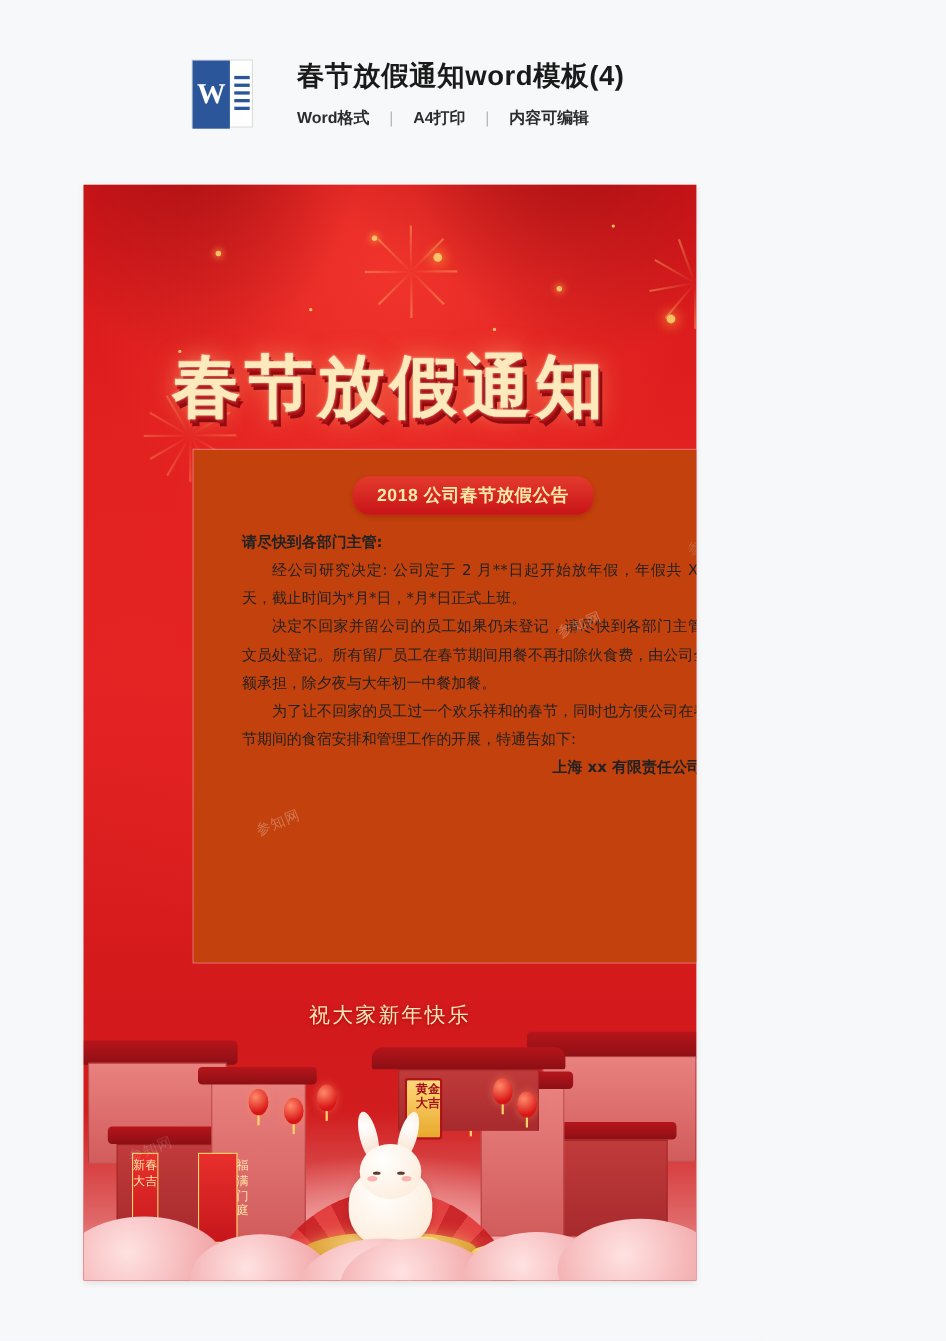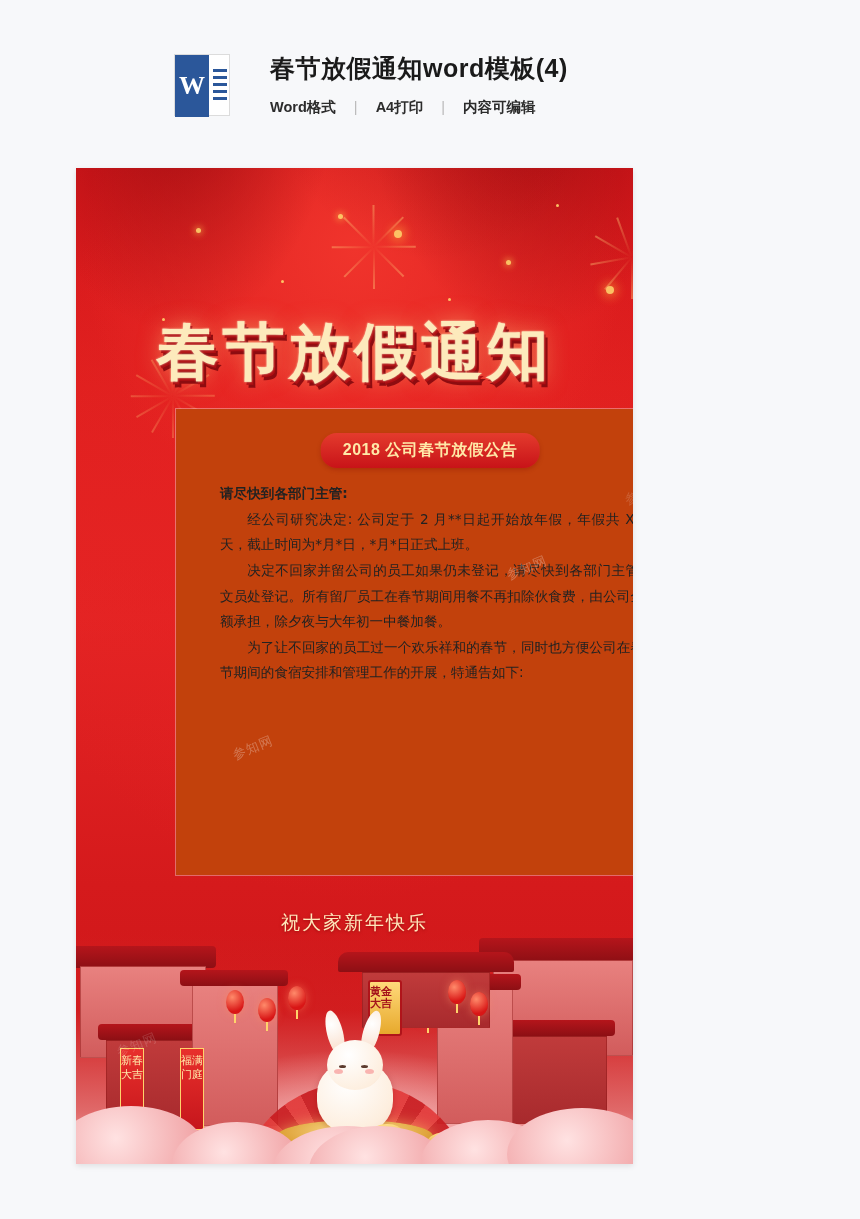--- a/index.html
+++ b/index.html
@@ -321,21 +321,21 @@
   .sign {
     position: absolute;
     width: 34px; height: 56px;
     background: linear-gradient(180deg, #ffd97a 0%, #e7a92c 100%);
     border: 2px solid #b0141a;
     border-radius: 3px;
     color: #a4121a;
     font-size: 11px;
     font-weight: bold;
     line-height: 1.05;
-    text-align: left;
+    text-align: right;
     padding-top: 4px;
     letter-spacing: 0;
   }
   .couplet {
     position: absolute;
     width: 24px; height: 82px;
     background: linear-gradient(180deg, #e8302c 0%, #c6161c 100%);
     border: 1px solid #ffd36b;
     color: #ffe6a8;
     font-size: 11px;
@@ -460,38 +460,39 @@
 
     <div class="poster-title">春节放假通知</div>
 
     <div class="card">
       <div class="badge">2018 公司春节放假公告</div>
       <div class="card-body">
         <p class="p-bold">请尽快到各部门主管:</p>
         <p class="p-strongblock">经公司研究决定: 公司定于 2 月**日起开始放年假，年假共 XX 天，截止时间为*月*日，*月*日正式上班。</p>
         <p class="p-indent">决定不回家并留公司的员工如果仍未登记，请尽快到各部门主管/文员处登记。所有留厂员工在春节期间用餐不再扣除伙食费，由公司全额承担，除夕夜与大年初一中餐加餐。</p>
         <p class="p-indent">为了让不回家的员工过一个欢乐祥和的春节，同时也方便公司在春节期间的食宿安排和管理工作的开展，特通告如下:</p>
+        <p class="signature">上海 xx 有限责任公司</p>
       </div>
       <div class="wm dark" style="left:330px; top:150px;">参知网</div>
       <div class="wm dark" style="left:56px; top:330px;">参知网</div>
     </div>
 
     <div class="greeting">祝大家新年快乐</div>
 
     <div class="scene">
       <div class="scene-bg"></div>
 
       <div class="roof" style="left:-10px; top:18px; width:150px; height:22px;"></div>
       <div class="bldg" style="left:4px; top:38px; width:126px; height:92px;"></div>
       <div class="roof" style="left:22px; top:96px; width:120px; height:16px;"></div>
       <div class="bldg dark" style="left:30px; top:112px; width:104px; height:86px;"></div>
       <div class="bldg" style="left:116px; top:56px; width:86px; height:142px;"></div>
       <div class="roof" style="left:104px; top:42px; width:108px; height:16px;"></div>
       <div class="couplet" style="left:44px; top:120px;">新春大吉</div>
-      <div class="couplet" style="left:104px; top:120px;">福满门庭</div>
+      <div class="couplet" style="left:104px; top:120px;padding-left:34px;">福满门庭</div>
       <div class="shop-banner" style="left:16px; top:196px;">开业大吉</div>
       <div class="lantern" style="left:150px; top:62px;"></div>
       <div class="lantern" style="left:182px; top:70px;"></div>
       <div class="lantern" style="left:212px; top:58px;"></div>
 
       <div class="roof" style="right:-16px; top:10px; width:170px; height:24px;"></div>
       <div class="bldg" style="right:0px; top:32px; width:140px; height:96px;"></div>
       <div class="roof" style="right:18px; top:92px; width:130px; height:16px;"></div>
       <div class="bldg dark" style="right:26px; top:108px; width:112px; height:88px;"></div>
       <div class="bldg" style="right:120px; top:60px; width:76px; height:136px;"></div>

